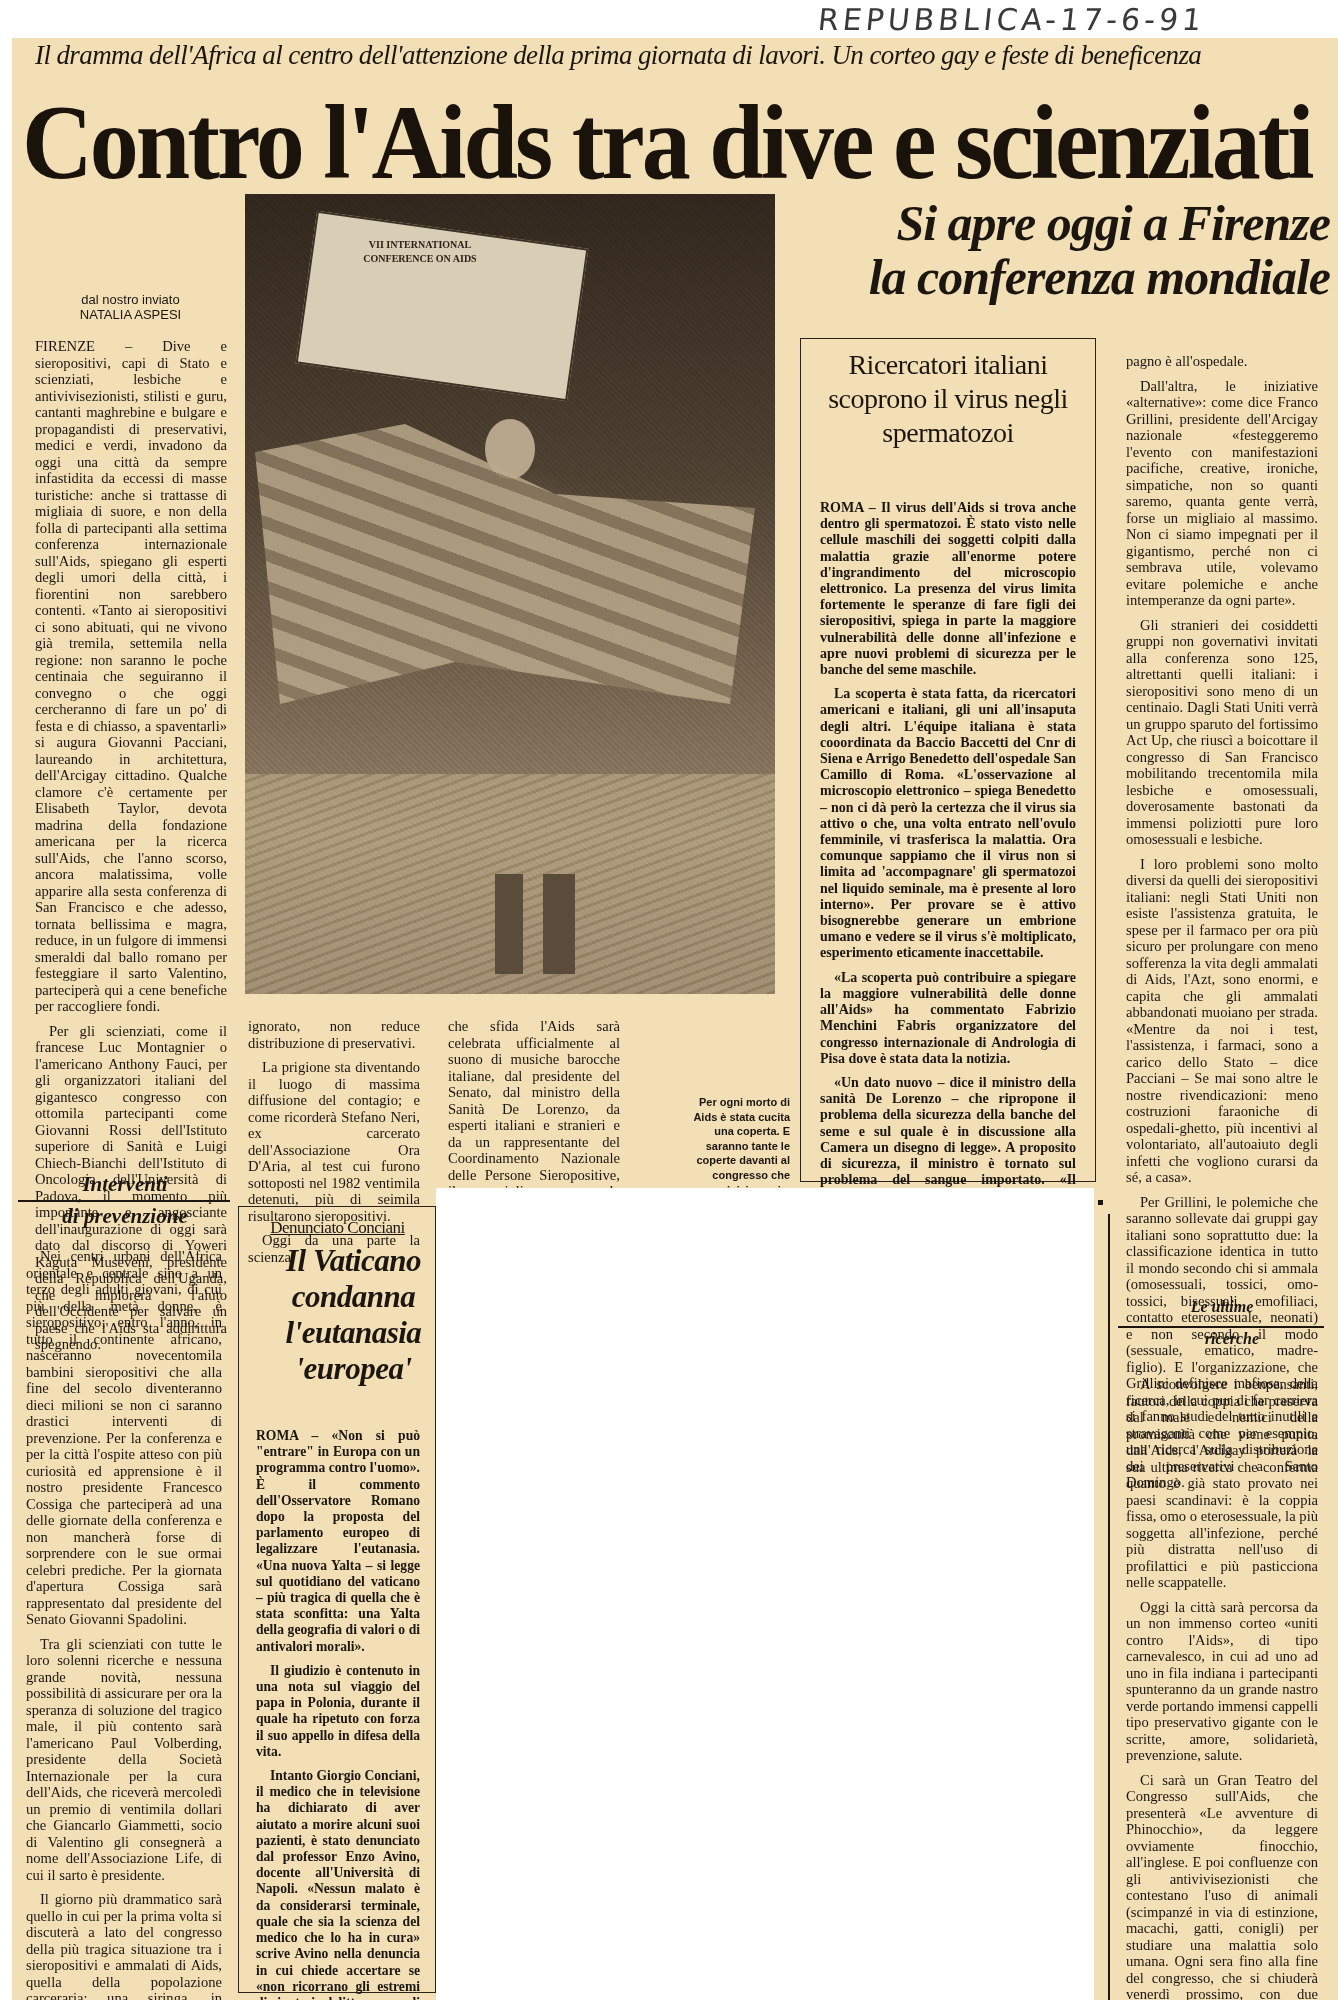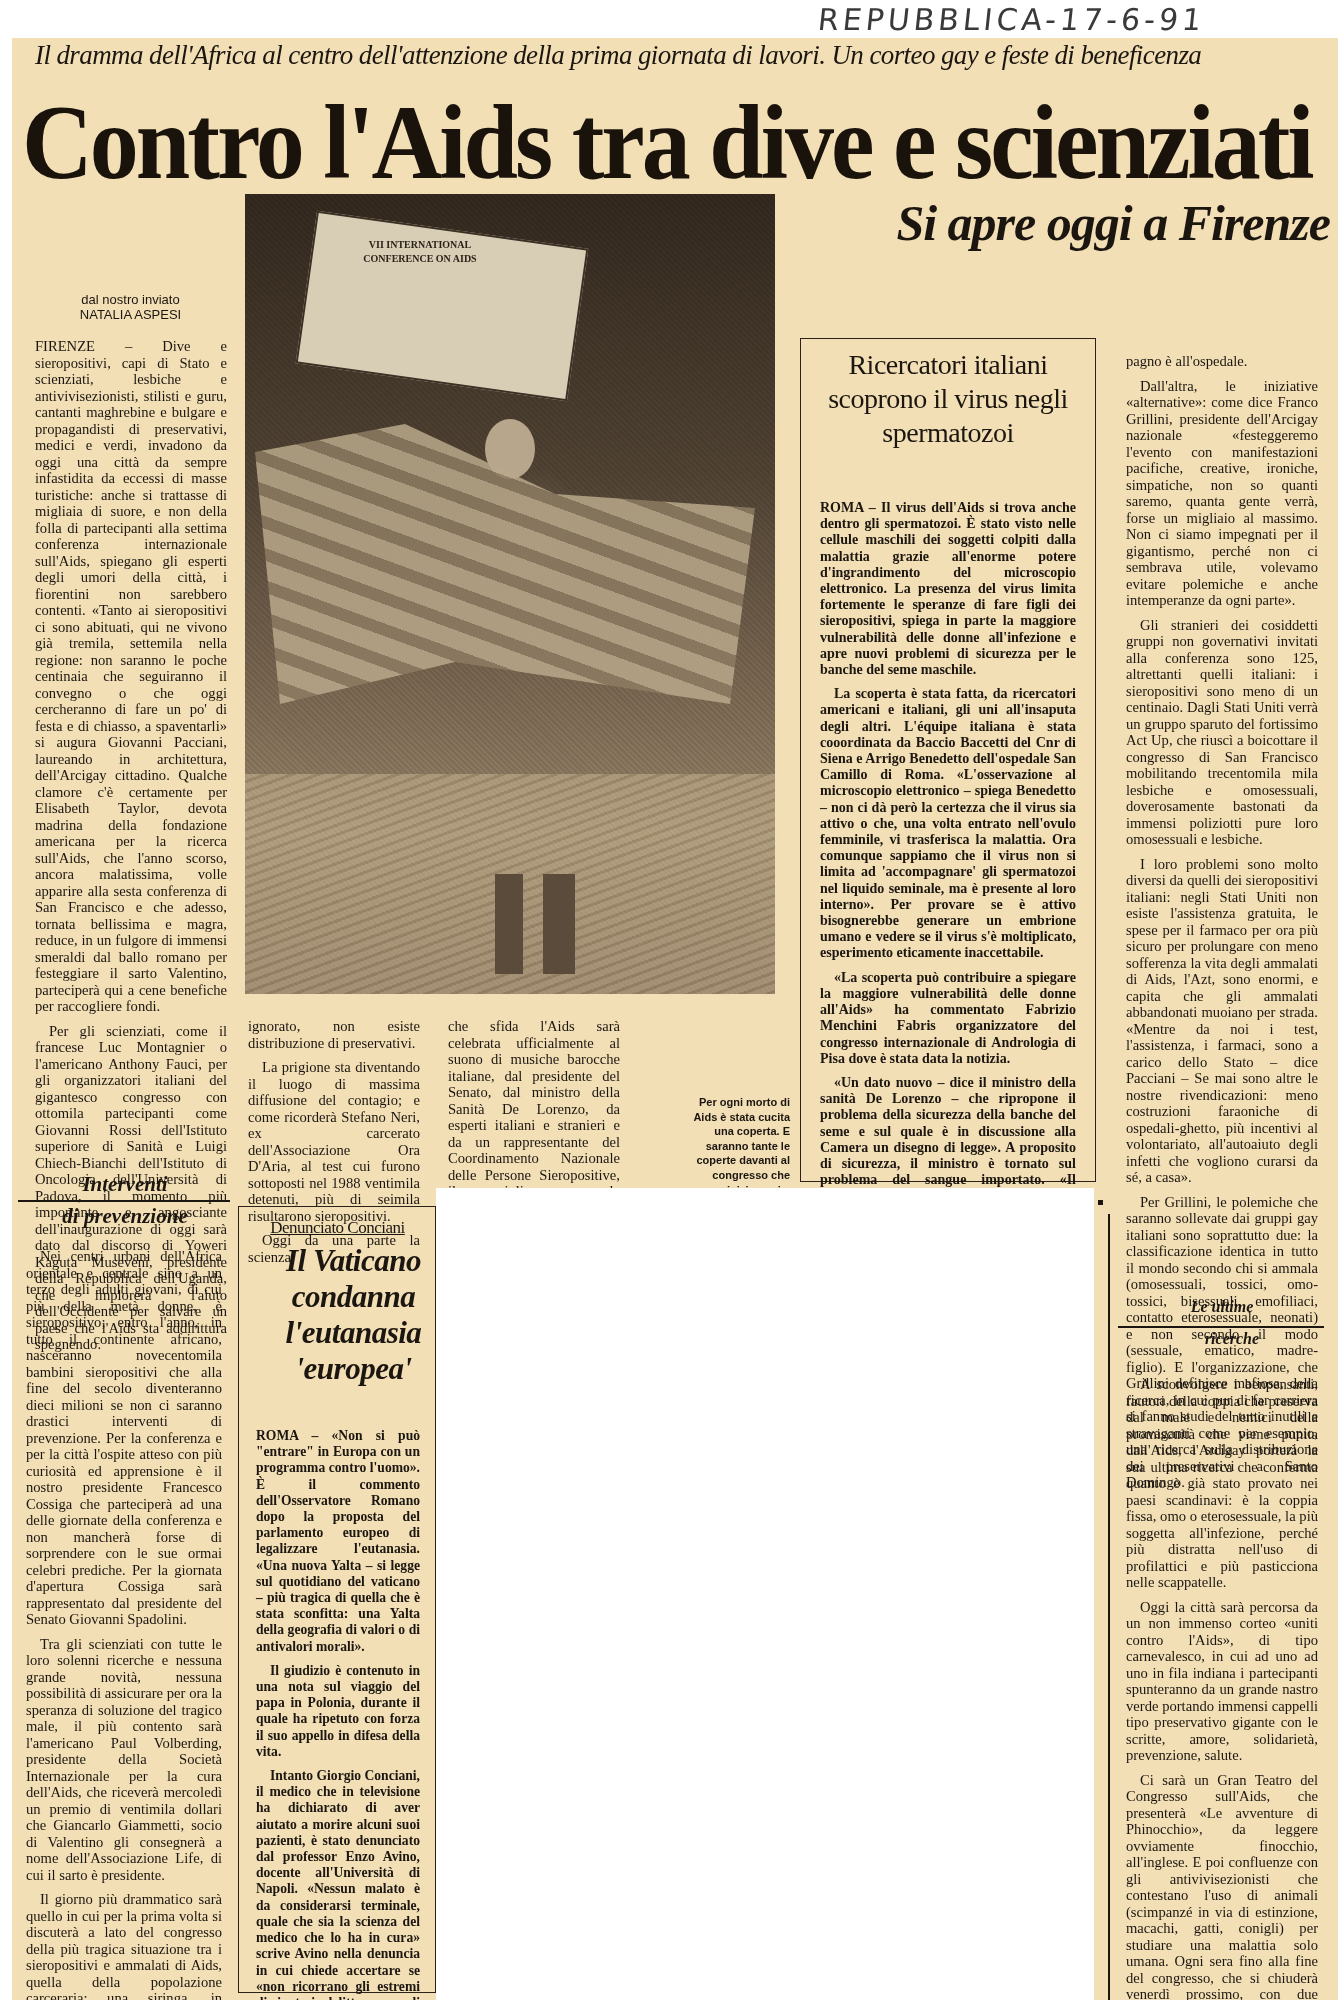--- a/index.html
+++ b/index.html
@@ -48,20 +48,21 @@
   <div class="sign"></div>
   <div class="sign-text">VII INTERNATIONAL CONFERENCE ON AIDS</div>
   <div class="person-head"></div>
   <div class="quilt"></div>
   <div class="ground"></div>
   <div class="legs"></div>
 </div>
 
 <div class="subhead-right">
   <div>Si apre oggi a Firenze</div>
+  <div>la conferenza mondiale</div>
 </div>
 
 <div class="byline">
   <div>dal nostro inviato</div>
   <div>NATALIA ASPESI</div>
 </div>
 <div class="col" style="left:27px; top:330px; width:208px;">
   <p class="first">FIRENZE – Dive e sieropositivi, capi di Stato e scienziati, lesbiche e antivivisezionisti, stilisti e guru, cantanti maghrebine e bulgare e propagandisti di preservativi, medici e verdi, invadono da oggi una città da sempre infastidita da eccessi di masse turistiche: anche si trattasse di migliaia di suore, e non della folla di partecipanti alla settima conferenza internazionale sull'Aids, spiegano gli esperti degli umori della città, i fiorentini non sarebbero contenti. «Tanto ai sieropositivi ci sono abituati, qui ne vivono già tremila, settemila nella regione: non saranno le poche centinaia che seguiranno il convegno o che oggi cercheranno di fare un po' di festa e di chiasso, a spaventarli» si augura Giovanni Pacciani, laureando in architettura, dell'Arcigay cittadino. Qualche clamore c'è certamente per Elisabeth Taylor, devota madrina della fondazione americana per la ricerca sull'Aids, che l'anno scorso, ancora malatissima, volle apparire alla sesta conferenza di San Francisco e che adesso, tornata bellissima e magra, reduce, in un fulgore di immensi smeraldi dal ballo romano per festeggiare il sarto Valentino, parteciperà qui a cene benefiche per raccogliere fondi.</p>
   <p>Per gli scienziati, come il francese Luc Montagnier o l'americano Anthony Fauci, per gli organizzatori italiani del gigantesco congresso con ottomila partecipanti come Giovanni Rossi dell'Istituto superiore di Sanità e Luigi Chiech-Bianchi dell'Istituto di Oncologia dell'Università di Padova, il momento più importante e angosciante dell'inaugurazione di oggi sarà dato dal discorso di Yoweri Kaguta Museveni, presidente della Repubblica dell'Uganda, che implorerà l'aiuto dell'Occidente per salvare un paese che l'Aids sta addirittura spegnendo.</p>
 </div>
@@ -70,22 +71,22 @@
 <div class="rule" style="left:18px; top:1200px; width:212px;"></div>
 <div class="section-head" style="left:20px; top:1204px; width:210px; font-size:21px;">di prevenzione</div>
 
 <div class="col" style="left:18px; top:1240px; width:212px;">
   <p>Nei centri urbani dell'Africa orientale e centrale sino a un terzo degli adulti giovani, di cui più della metà donne, è sieropositivo; entro l'anno, in tutto il continente africano, nasceranno novecentomila bambini sieropositivi che alla fine del secolo diventeranno dieci milioni se non ci saranno drastici interventi di prevenzione. Per la conferenza e per la città l'ospite atteso con più curiosità ed apprensione è il nostro presidente Francesco Cossiga che parteciperà ad una delle giornate della conferenza e non mancherà forse di sorprendere con le sue ormai celebri prediche. Per la giornata d'apertura Cossiga sarà rappresentato dal presidente del Senato Giovanni Spadolini.</p>
   <p>Tra gli scienziati con tutte le loro solenni ricerche e nessuna grande novità, nessuna possibilità di assicurare per ora la speranza di soluzione del tragico male, il più contento sarà l'americano Paul Volberding, presidente della Società Internazionale per la cura dell'Aids, che riceverà mercoledì un premio di ventimila dollari che Giancarlo Giammetti, socio di Valentino gli consegnerà a nome dell'Associazione Life, di cui il sarto è presidente.</p>
   <p>Il giorno più drammatico sarà quello in cui per la prima volta si discuterà a lato del congresso della più tragica situazione tra i sieropositivi e ammalati di Aids, quella della popolazione carceraria: una siringa, in carcere, costa trecentomila lire, più di una dose di eroina, e ovviamente viene usata decine di volte; in più, poiché il sesso è praticato ma</p>
 </div>
 
 <div class="col" style="left:240px; top:1010px; width:188px;">
-  <p class="first">ignorato, non esiste distribuzione di preservativi.</p>
-  <p>La prigione sta diventando il luogo di massima diffusione del contagio; e come ricorderà Stefano Neri, ex carcerato dell'Associazione Ora D'Aria, al test cui furono sottoposti nel 1988 ventimila detenuti, più di seimila risultarono sieropositivi.</p>
+  <p class="first">ignorato, non reduce distribuzione di preservativi.</p>
+  <p>La prigione sta diventando il luogo di massima diffusione del contagio; e come ricorderà Stefano Neri, ex carcerato dell'Associazione Ora D'Aria, al test cui furono sottoposti nel 1982 ventimila detenuti, più di seimila risultarono sieropositivi.</p>
   <p>Oggi da una parte la scienza</p>
 </div>
 <div class="col" style="left:440px; top:1010px; width:188px;">
   <p class="first">che sfida l'Aids sarà celebrata ufficialmente al suono di musiche barocche italiane, dal presidente del Senato, dal ministro della Sanità De Lorenzo, da esperti italiani e stranieri e da un rappresentante del Coordinamento Nazionale delle Persone Sieropositive, il consigliere comunale romano Luigi Cerina, che dovrà ripartire subito perché il suo com-</p>
 </div>
 <div class="caption">Per ogni morto di Aids è stata cucita una coperta. E saranno tante le coperte davanti al congresso che inizia oggi a Firenze</div>
 
 <div class="box" style="left:800px; top:338px; width:294px; height:842px;"></div>
 <div class="boxed-title">Ricercatori italiani scoprono il virus negli spermatozoi</div>
 <div class="col bold-col" style="left:812px; top:492px; width:272px;">

